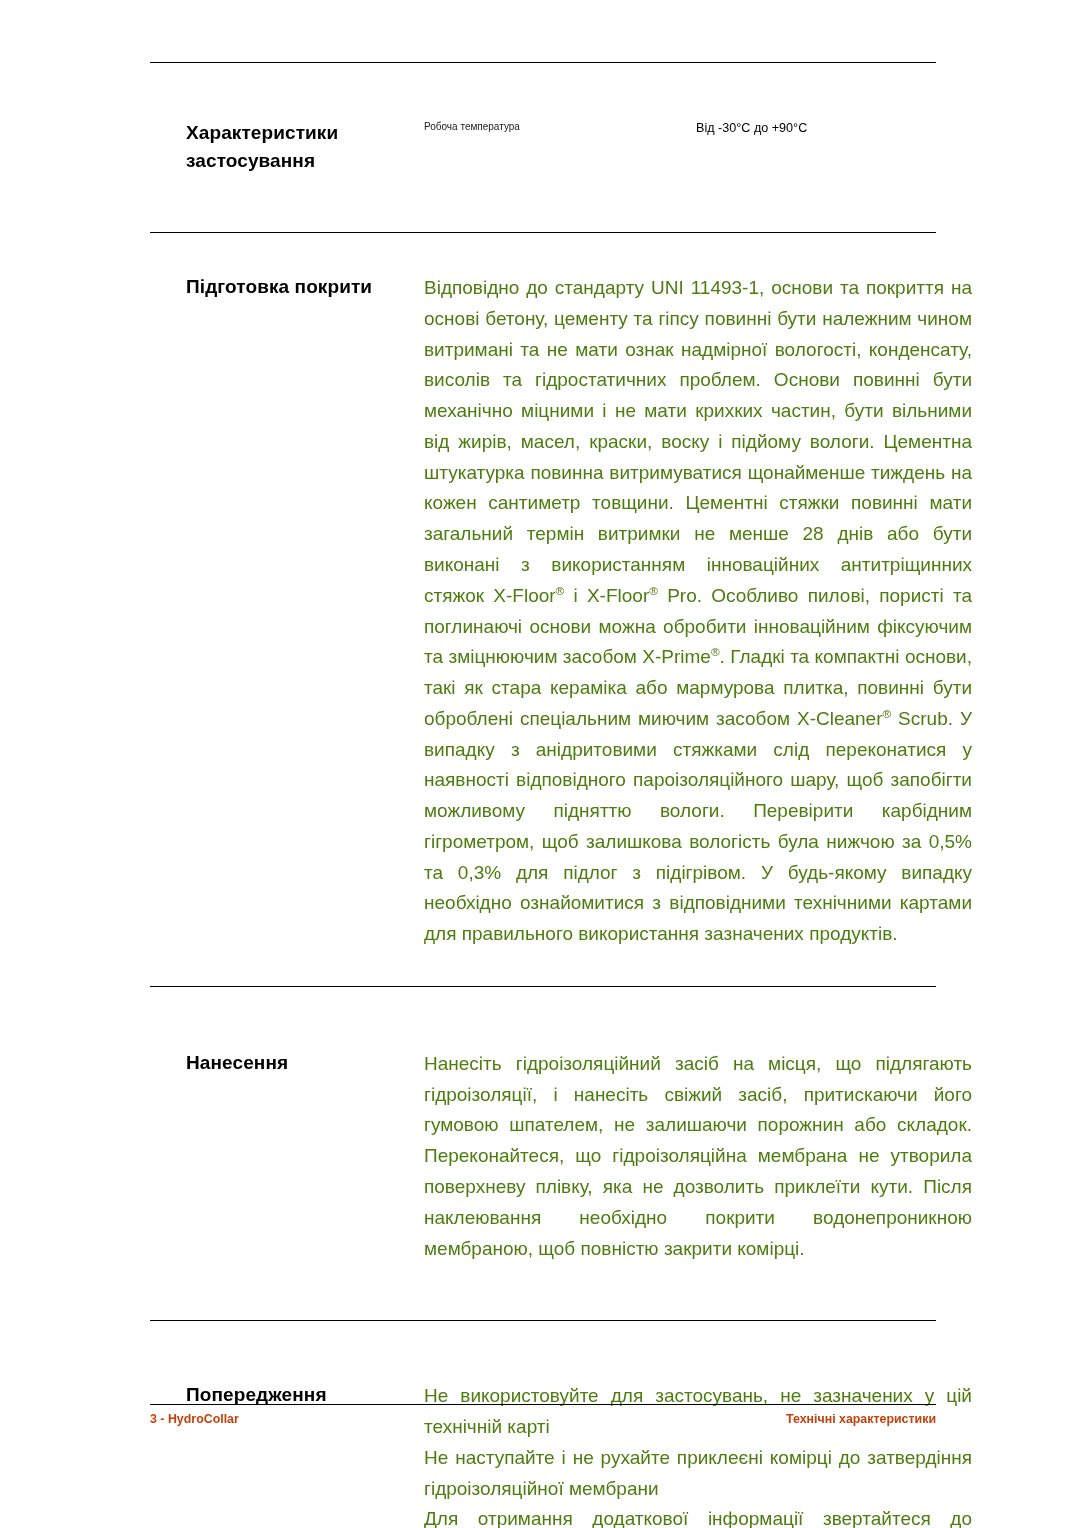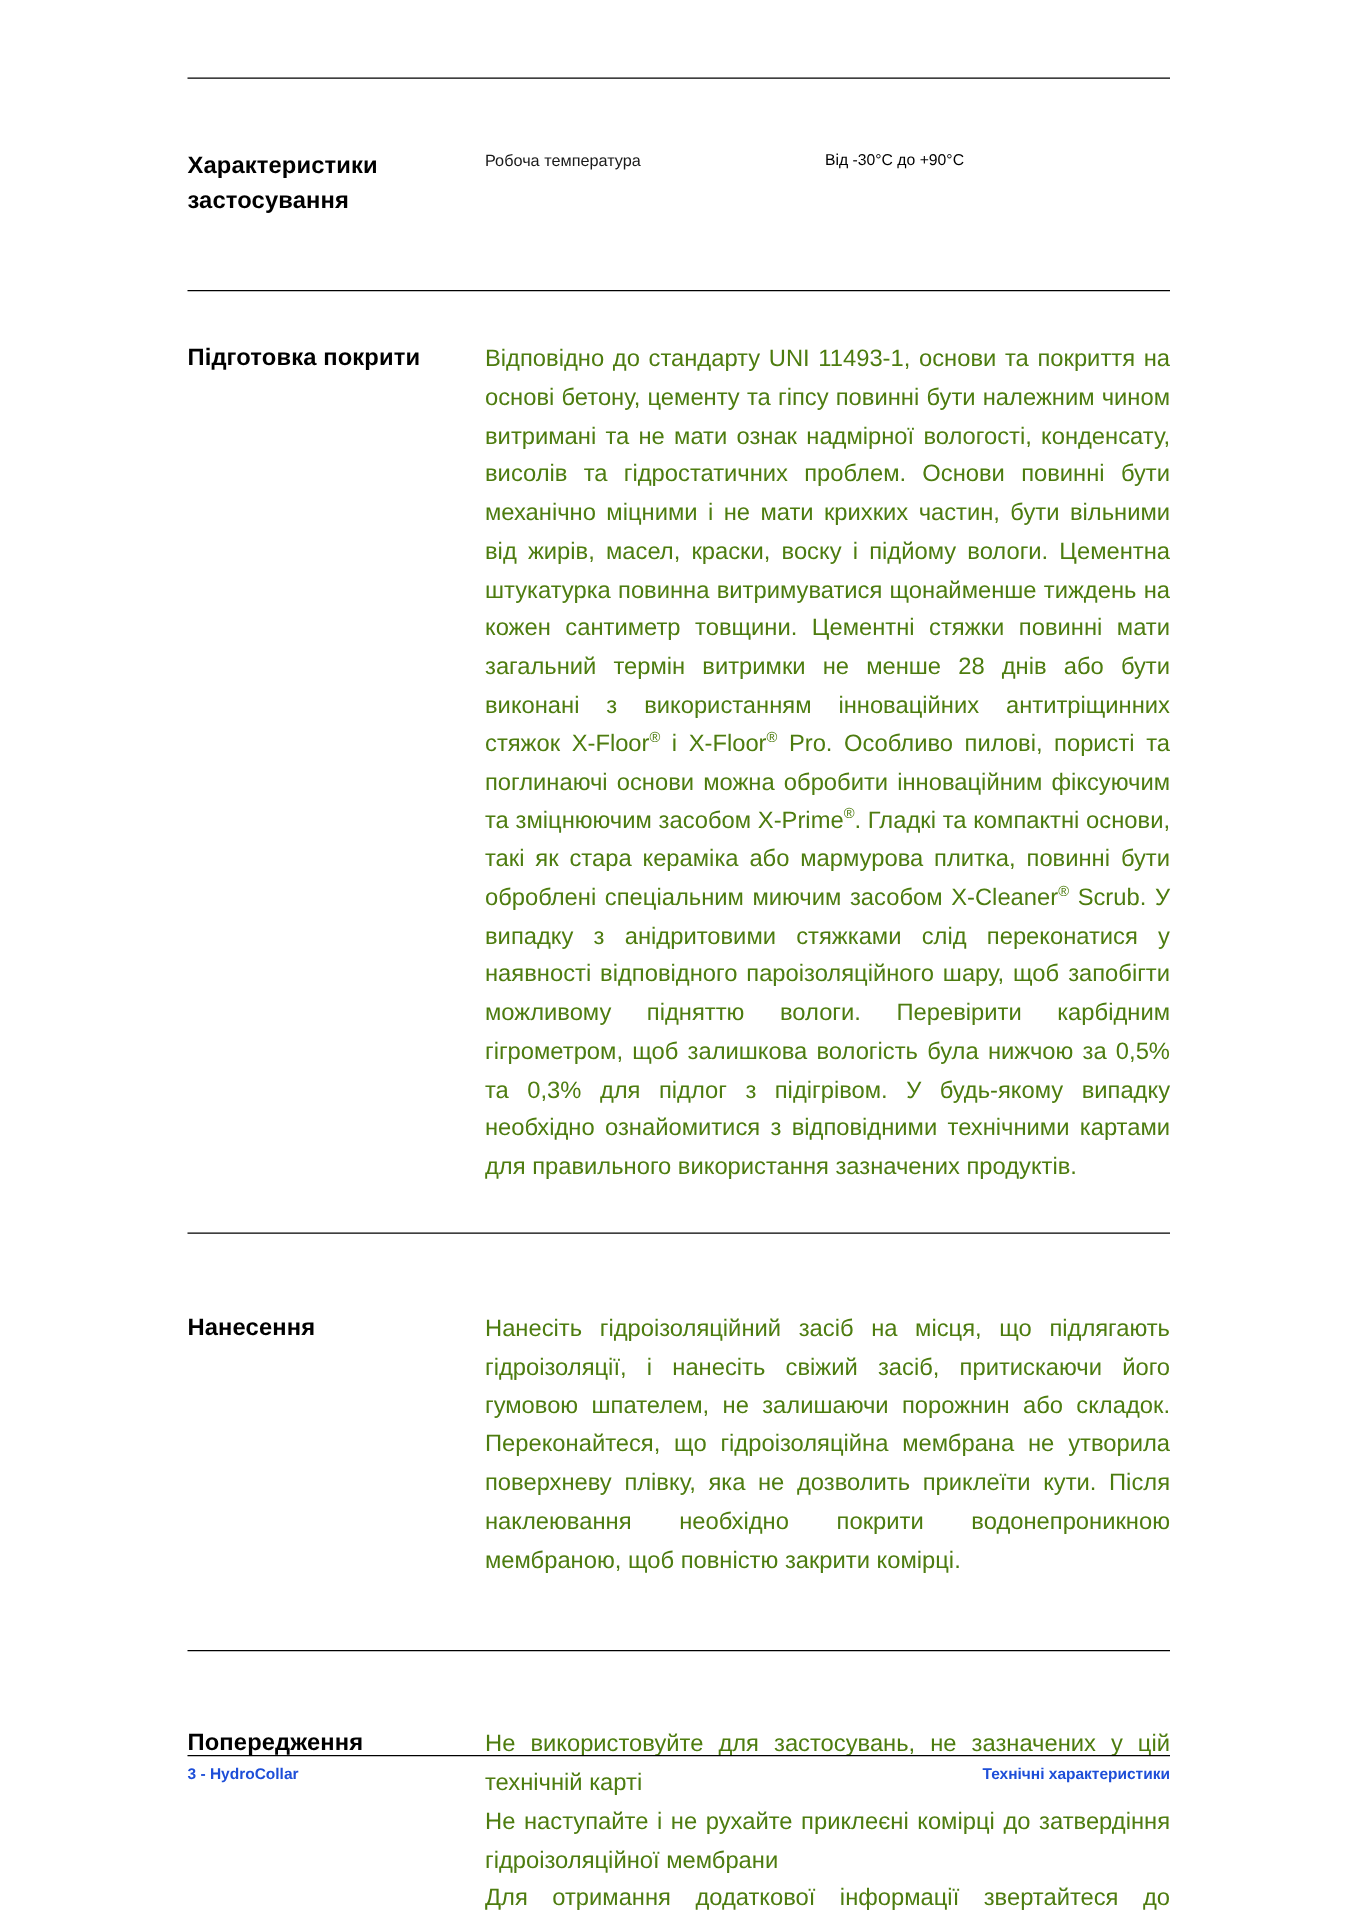--- a/index.html
+++ b/index.html
@@ -32,20 +32,21 @@
     border-top: 1px solid #000;
     width: 786px;
     height: 0;
   }
   .section {
     display: flex;
     flex-direction: row;
     align-items: flex-start;
     width: 786px;
     box-sizing: border-box;
+    margin-left: 36px;
   }
   .label-col {
     width: 238px;
     flex: 0 0 238px;
     box-sizing: border-box;
     padding-right: 12px;
   }
   .body-col {
     flex: 1 1 auto;
     box-sizing: border-box;
@@ -81,21 +82,21 @@
   }
   .kv-row {
     display: flex;
     flex-direction: row;
     align-items: flex-start;
     width: 100%;
   }
   .kv-key {
     width: 272px;
     flex: 0 0 272px;
-    font-size: 13px;
+    font-size: 10px;
     line-height: 1.5;
     color: #1a1a1a;
   }
   .kv-val {
     font-size: 12.6px;
     line-height: 1.5;
     color: #000000;
   }
 
   #sec-substrate {
@@ -122,21 +123,21 @@
     border-top: 1px solid #000;
     width: 786px;
   }
   .footer-row {
     display: flex;
     justify-content: space-between;
     align-items: baseline;
     padding-top: 7px;
     font-size: 12.4px;
     font-weight: bold;
-    color: #1d4ed8;
+    color: #c2410c;
   }
 </style>
 </head>
 <body>
 
 <div class="page">
 
   <div class="content">
 
     <div class="rule"></div>

